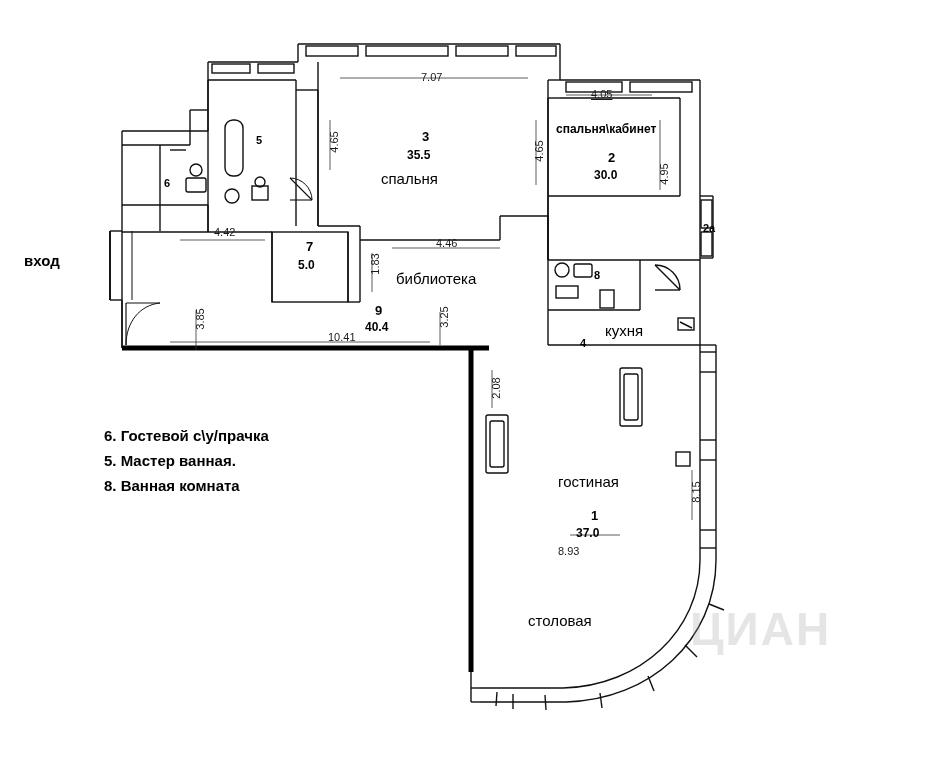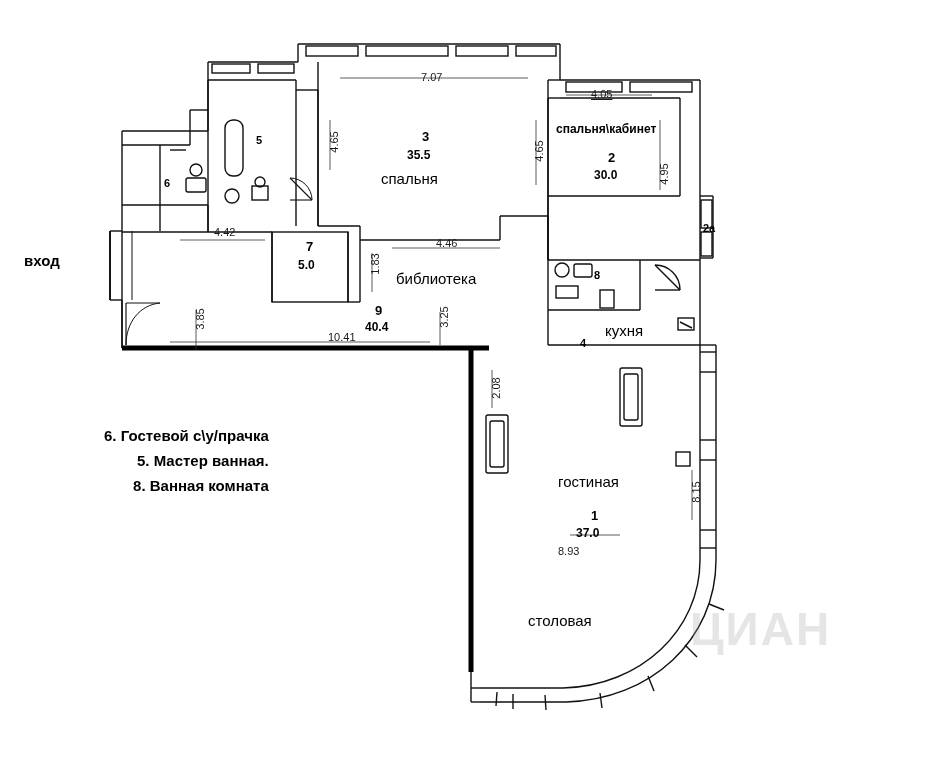--- a/index.html
+++ b/index.html
@@ -63,21 +63,21 @@
   }
   .legend {
     position: absolute;
     left: 104px;
     top: 423px;
     font-size: 15px;
     font-weight: bold;
     line-height: 25px;
     color: #000;
   }
-  .legend div { white-space: nowrap; text-align: right; }
+  .legend div { white-space: nowrap; }
   .wm {
     position: absolute;
     font-size: 46px;
     font-weight: bold;
     color: rgba(170,170,170,0.30);
     letter-spacing: 2px;
     pointer-events: none;
   }
   .rot90 { transform: rotate(-90deg); }
 </style>

